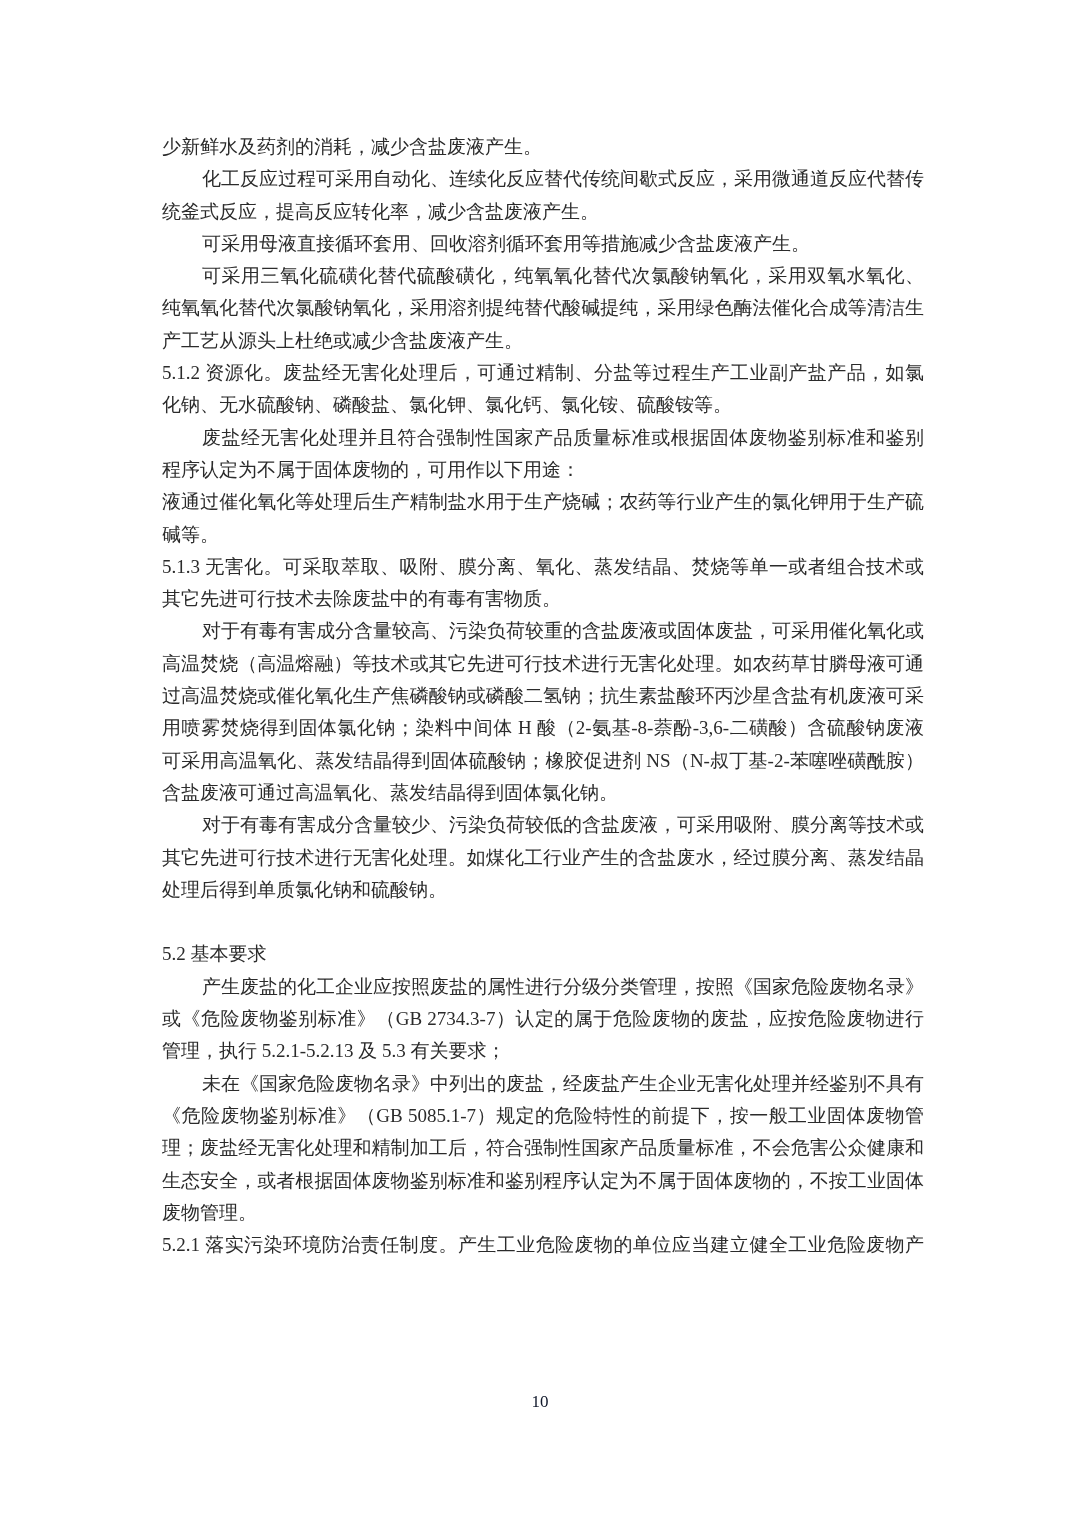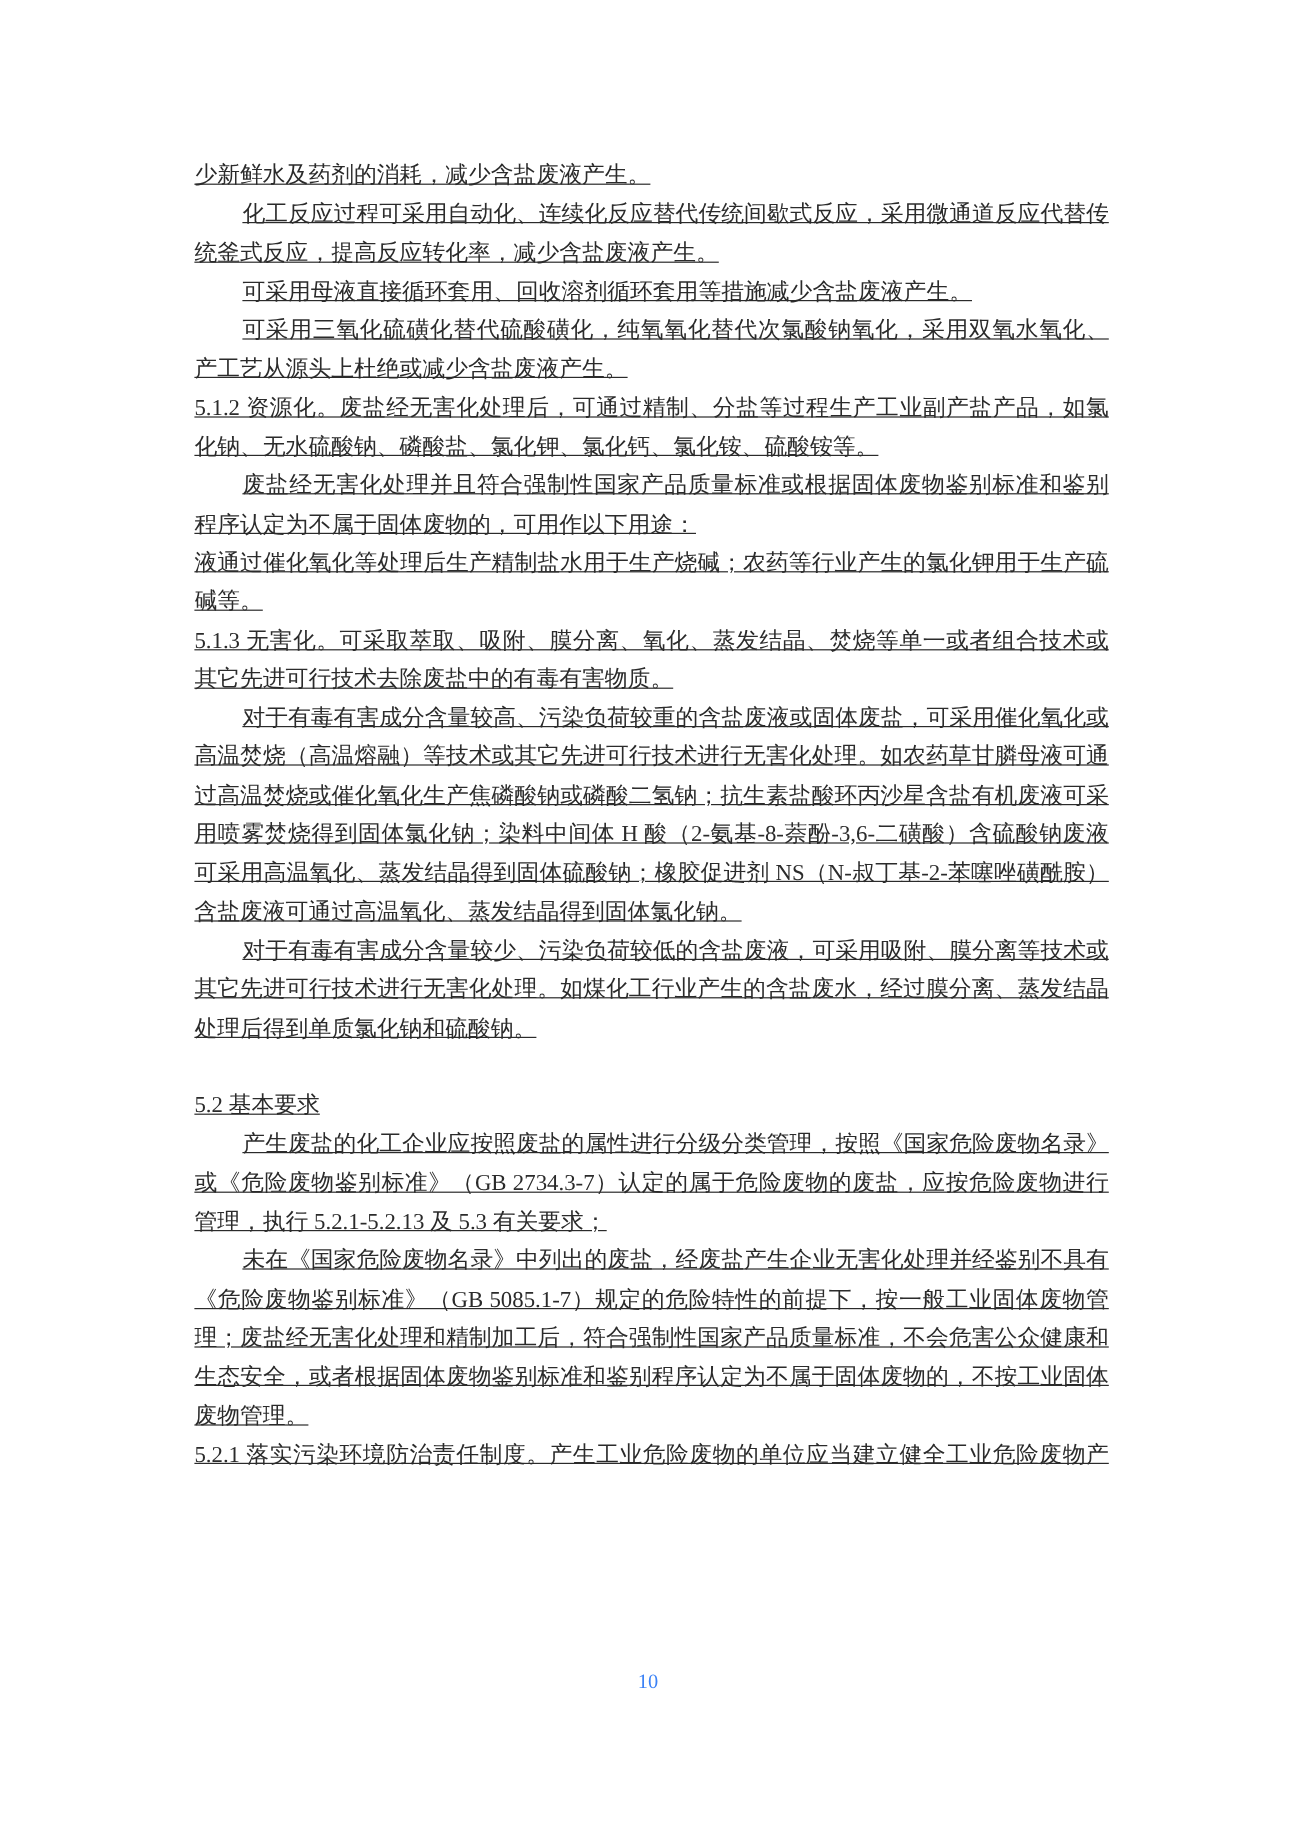--- a/index.html
+++ b/index.html
@@ -4,50 +4,51 @@
 <style>
   html,body{margin:0;padding:0}
   body{width:1080px;height:1527px;background:#ffffff}
   .page{
     position:relative;width:1080px;height:1527px;background:#ffffff;
     font-family:"Liberation Serif","DejaVu Serif",serif;
     color:#2b2b2b;overflow:hidden;
   }
   .doc-body{
     position:absolute;left:162px;top:131px;width:762px;
-    font-size:19px;line-height:32.3px;text-decoration:underline;
+    font-size:19px;line-height:32.3px;
   }
   .para{margin:0;padding:0}
   .line{text-align:justify;text-align-last:left}
   .line.open{text-align-last:justify}
   .line.indent{text-indent:40px}
   .spacer{height:32.3px}
   .page-footer{
     position:absolute;top:1392px;left:0;width:100%;
-    text-align:center;font-size:17px;color:#3b82f6;
+    text-align:center;font-size:17px;color:#0f172a;
     font-family:"Liberation Serif","DejaVu Serif",serif;
   }
 </style>
 </head>
 <body>
 
 <div class="page">
   <main class="doc-body">
       <div class="para">
         <div class="line">少新鲜水及药剂的消耗，减少含盐废液产生。</div>
       </div>
       <div class="para">
         <div class="line open indent">化工反应过程可采用自动化、连续化反应替代传统间歇式反应，采用微通道反应代替传</div>
         <div class="line">统釜式反应，提高反应转化率，减少含盐废液产生。</div>
       </div>
       <div class="para">
         <div class="line indent">可采用母液直接循环套用、回收溶剂循环套用等措施减少含盐废液产生。</div>
       </div>
       <div class="para">
         <div class="line open indent">可采用三氧化硫磺化替代硫酸磺化，纯氧氧化替代次氯酸钠氧化，采用双氧水氧化、</div>
+        <div class="line open">纯氧氧化替代次氯酸钠氧化，采用溶剂提纯替代酸碱提纯，采用绿色酶法催化合成等清洁生</div>
         <div class="line">产工艺从源头上杜绝或减少含盐废液产生。</div>
       </div>
       <div class="para">
         <div class="line open">5.1.2 资源化。废盐经无害化处理后，可通过精制、分盐等过程生产工业副产盐产品，如氯</div>
         <div class="line">化钠、无水硫酸钠、磷酸盐、氯化钾、氯化钙、氯化铵、硫酸铵等。</div>
       </div>
       <div class="para">
         <div class="line open indent">废盐经无害化处理并且符合强制性国家产品质量标准或根据固体废物鉴别标准和鉴别</div>
         <div class="line">程序认定为不属于固体废物的，可用作以下用途：</div>
       </div>

